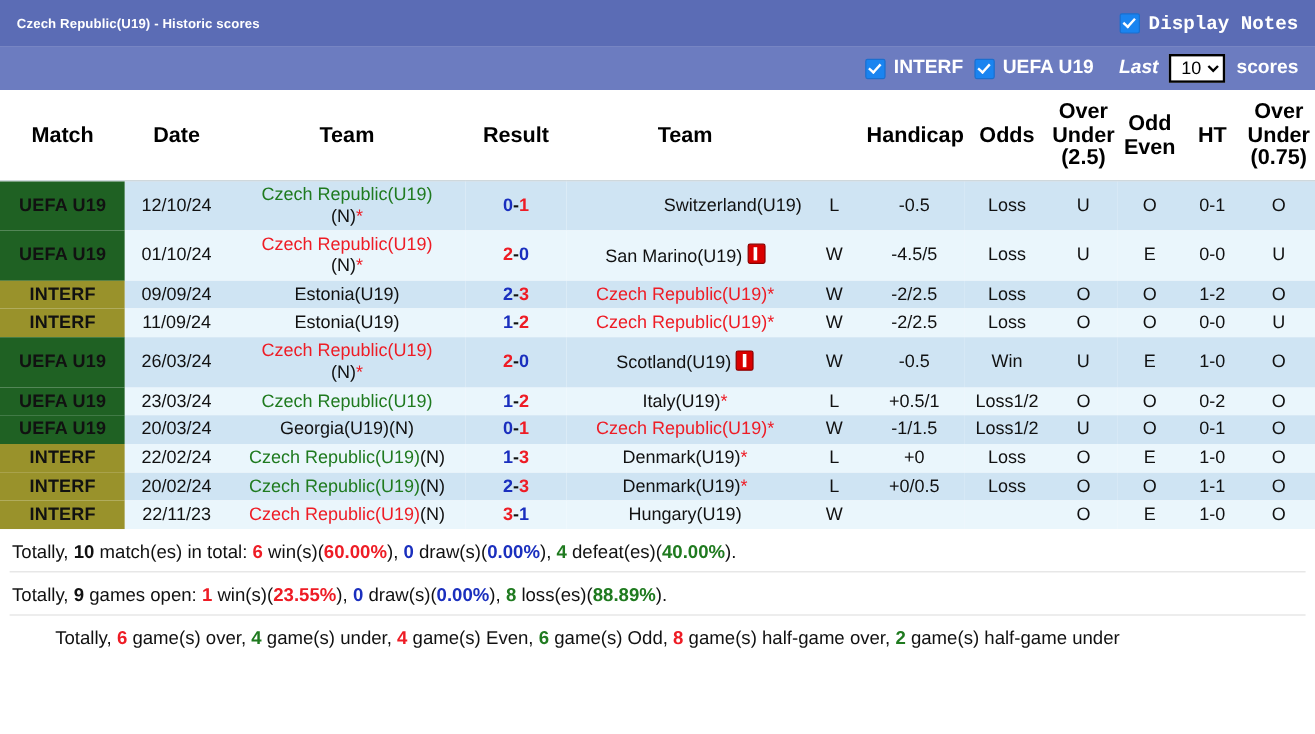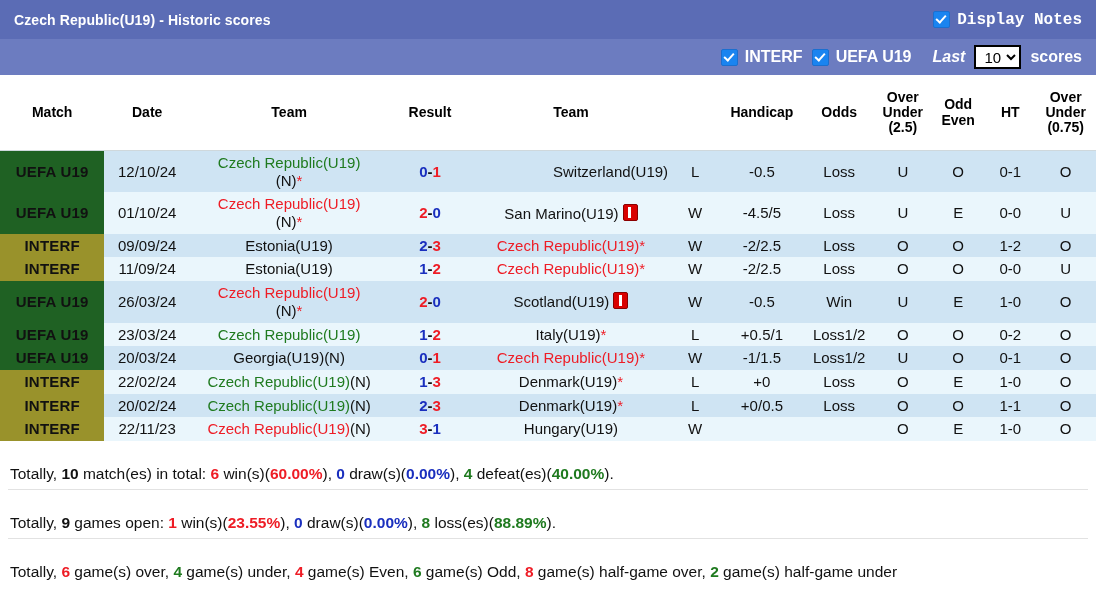--- a/index.html
+++ b/index.html
@@ -26,21 +26,21 @@
     height: 39px;
     background: #5b6cb5;
     display: flex;
     align-items: center;
     justify-content: space-between;
     padding: 0 14px 0 14px;
     box-sizing: border-box;
   }
   .title-text {
     color: #ffffff;
-    font-size: 14px;
+    font-size: 11px;
     font-weight: bold;
     letter-spacing: 0.1px;
   }
   .notes-group {
     display: flex;
     align-items: center;
     gap: 7px;
     font-family: Liberation Mono, monospace;
   }
   .notes-label {
@@ -107,21 +107,21 @@
   
   table.scores {
     width: 1096px;
     border-collapse: collapse;
     table-layout: fixed;
     font-size: 15px;
   }
   table.scores th {
     background: #ffffff;
     color: #000000;
-    font-size: 14px;
+    font-size: 18px;
     font-weight: bold;
     padding: 6px 2px;
     height: 63px;
     vertical-align: middle;
     line-height: 1.08;
     border-bottom: 1px solid #cfd8dc;
   }
   table.scores td {
     padding: 3px 2px;
     vertical-align: middle;
@@ -177,25 +177,25 @@
   }
 
   
   .footer {
     padding: 0 8px;
     background: #ffffff;
   }
   .fline {
     font-size: 15.5px;
     color: #111111;
-    padding: 24px 2px 6px 2px;
+    padding: 11px 2px 6px 2px;
     border-bottom: 1px solid #e2e2e2;
     white-space: nowrap;
   }
-  .fline:last-child { border-bottom: none; }
+  .fline:last-child { border-bottom: none; margin-left: 36px; }
   .fline b { font-weight: bold; }
 </style>
 </head>
 <body>
 
 <div class="page">
 
   <div class="titlebar">
     <div class="title-text">Czech Republic(U19) - Historic scores</div>
     <div class="notes-group">

